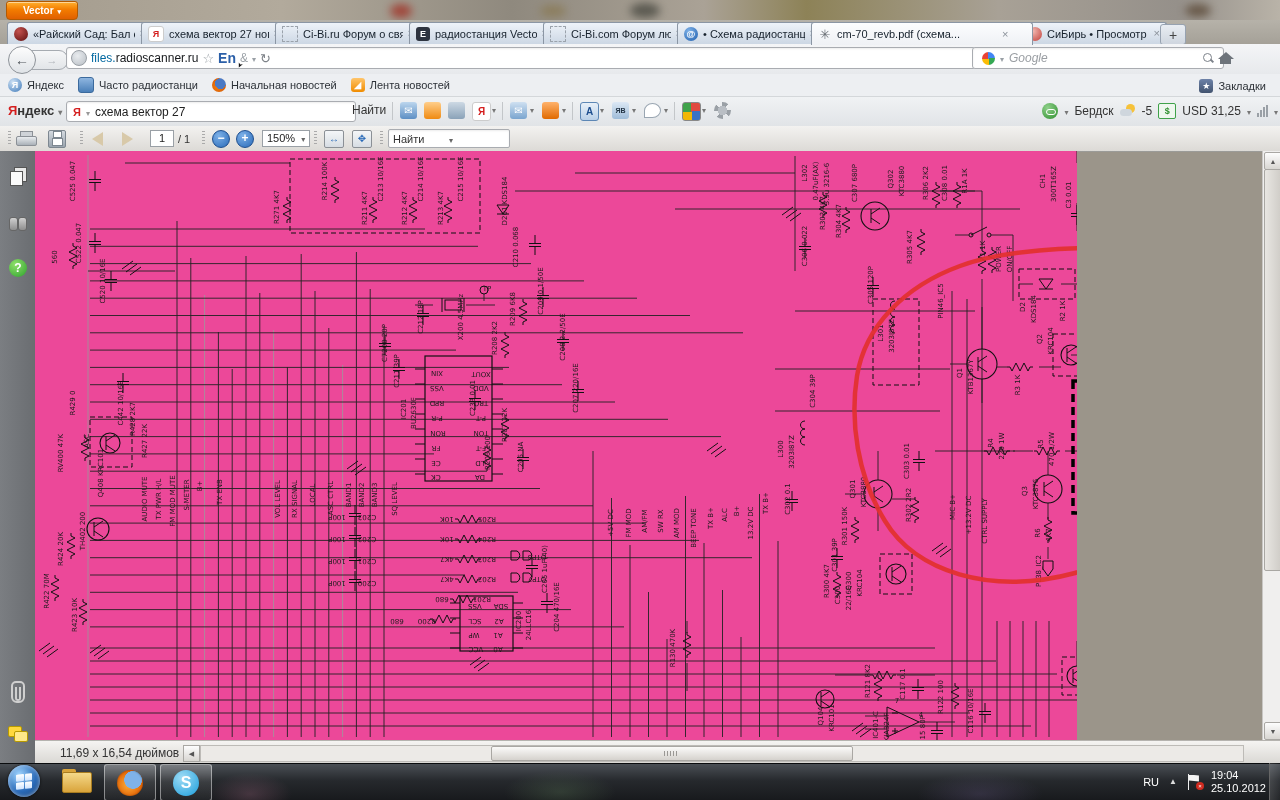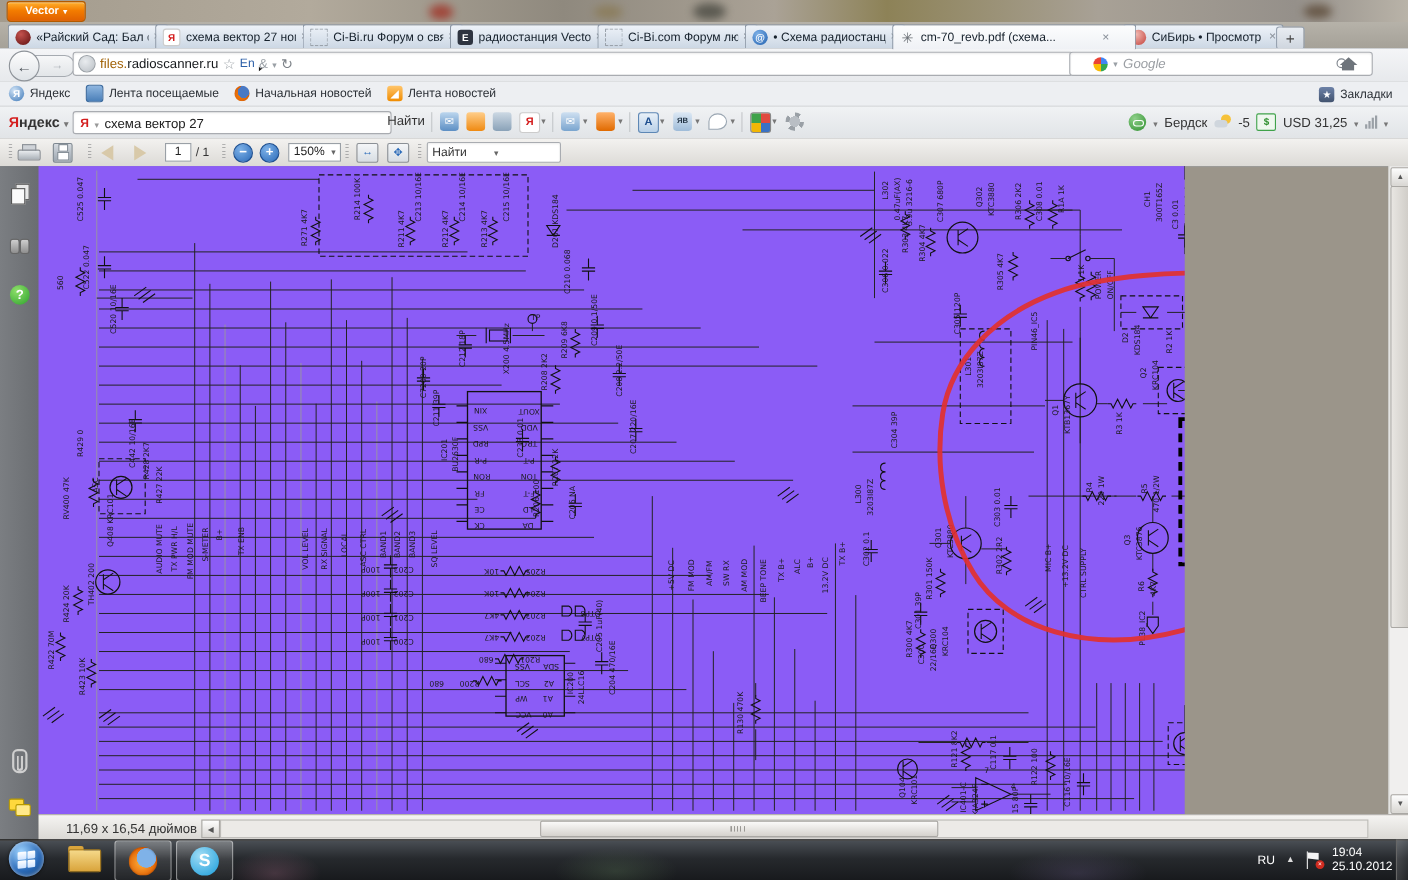--- a/index.html
+++ b/index.html
@@ -39,27 +39,27 @@
   
   #navbar{left:0;top:44px;width:1280px;height:30px;background:linear-gradient(#f4f5f7,#e7e9ec);border-bottom:1px solid #cfd2d6}
   #backbtn{left:8px;top:46px;width:26px;height:26px;border-radius:50%;border:1px solid #8e9399;
     background:linear-gradient(#fdfdfd,#dfe3e7);display:flex;align-items:center;justify-content:center;color:#4c5258;font-size:14px;z-index:2}
   #fwdbtn{left:30px;top:50px;width:30px;height:18px;border-radius:0 9px 9px 0;border:1px solid #a6abb1;
     background:linear-gradient(#f6f7f8,#e2e5e8);display:flex;align-items:center;justify-content:center;color:#b0b5ba;font-size:11px;padding-left:6px}
   .field{background:#fff;border:1px solid #a9acb1;border-radius:3px;display:flex;align-items:center;box-shadow:inset 0 1px 2px rgba(0,0,0,.08)}
   #urlbar{left:66px;top:47px;width:900px;height:20px;padding:0 4px;gap:4px;font-size:12px}
   #urlbar .globe{width:14px;height:14px;border-radius:50%;border:1px solid #9aa0a6;
      background:radial-gradient(circle at 40% 35%,#e9ecef,#b9bfc5);flex:0 0 14px;position:relative}
-  .urlsub{color:#a16207}.urldom{color:#16191c}.urlpath{color:#8a8f95;flex:1;white-space:nowrap;overflow:hidden}
+  .urlsub{color:#0369a1}.urldom{color:#16191c}.urlpath{color:#8a8f95;flex:1;white-space:nowrap;overflow:hidden}
   .star::before{content:"☆";color:#9aa0a6;font-size:13px}
-  #langbadge{color:#2b5fa8;font-weight:normal;font-size:11px;position:relative}
+  #langbadge{color:#2b5fa8;font-weight:bold;font-size:14px;position:relative}
   #langbadge::after{content:"➤";position:absolute;right:-7px;bottom:-3px;font-size:6px;color:#111;transform:rotate(115deg)}
   .amp::before{content:"&";color:#9aa0a6;font-size:12px}
   .reload::before{content:"↻";color:#7d8288;font-size:13px}
-  #searchbar{left:972px;top:47px;width:232px;height:20px;padding:0 21px;gap:5px}
+  #searchbar{left:972px;top:47px;width:232px;height:20px;padding:0 9px;gap:5px}
   .glogo{width:13px;height:13px;border-radius:50%;background:conic-gradient(#4285f4 0 25%,#34a853 0 50%,#fbbc05 0 75%,#ea4335 0);flex:0 0 13px}
   .ph{color:#9a9ea3;font-style:italic;font-size:12px;flex:1}
   .mag{width:12px;height:12px;position:relative}
   .mag::before{content:"";position:absolute;left:1px;top:1px;width:7px;height:7px;border:1.6px solid #7c828a;border-radius:50%}
   .mag::after{content:"";position:absolute;left:8px;top:8px;width:4px;height:1.8px;background:#7c828a;transform:rotate(45deg)}
   #homebtn{left:1214px;top:47px;width:24px;height:22px;display:flex;align-items:center;justify-content:center}
   .house{width:15px;height:13px;position:relative}
   .house::before{content:"";position:absolute;left:1px;top:6px;width:11px;height:6px;background:#6e747b}
   .house::after{content:"";position:absolute;left:-1px;top:0;border-left:8px solid transparent;border-right:8px solid transparent;border-bottom:7px solid #6e747b}
   
@@ -86,21 +86,21 @@
   .yi-user{background:linear-gradient(#ffce8a,#ef8a12)}
   .yi-disk{background:linear-gradient(#cdd9e4,#8aa2b8)}
   .yi-run{background:#fff;border:1px solid #ccc;color:#d41e1e;font-weight:bold}
   .yi-mail2{background:linear-gradient(#cfe0f1,#7aa5cf)}
   .yi-wallet{background:linear-gradient(#ffb26b,#e06a00)}
   .yi-tr{background:linear-gradient(#e8f0f8,#b9d0e8);border:1px solid #5d87b5;color:#1d4e8f;font-weight:bold}
   .yi-kbd{background:linear-gradient(#dce8f4,#9fbcd9);color:#234;font-size:7px;font-weight:bold}
   .yi-bub{background:#fff;border:1px solid #9aa6b2;border-radius:50% 50% 50% 0;width:15px;height:13px}
   .yi-grid{background:conic-gradient(#e04a3f 0 25%,#3a72c4 0 50%,#f2b705 0 75%,#3fa24a 0);border:1px solid #888}
   .yi-gear{background:radial-gradient(circle,#b9bec4 0 40%,transparent 41%),conic-gradient(#9aa0a6 0 12%,transparent 0 25%,#9aa0a6 0 37%,transparent 0 50%,#9aa0a6 0 62%,transparent 0 75%,#9aa0a6 0 87%,transparent 0);border-radius:50%}
-  #yright{position:absolute;right:18px;top:101px;height:20px;display:flex;align-items:center;gap:6px;font-size:12px;color:#333}
+  #yright{position:absolute;right:2px;top:101px;height:20px;display:flex;align-items:center;gap:6px;font-size:12px;color:#333}
   .keyico{width:16px;height:16px;border-radius:50%;background:radial-gradient(circle at 35% 30%,#8fd08a,#2e8f2e);position:relative}
   .keyico::before{content:"";position:absolute;left:4px;top:6px;width:8px;height:4px;border:1.5px solid #fff;border-radius:3px}
   .wx{width:16px;height:14px;position:relative}
   .wx::before{content:"";position:absolute;left:6px;top:0;width:9px;height:9px;border-radius:50%;background:#f6c23a}
   .wx::after{content:"";position:absolute;left:0;top:5px;width:12px;height:7px;border-radius:5px;background:#cfd6dd}
   .usdico{width:16px;height:14px;border:1px solid #3fa24a;border-radius:2px;background:#eef7ee;color:#2e8f2e;font-size:9px;font-weight:bold;display:flex;align-items:center;justify-content:center}
   .sig{display:flex;align-items:flex-end;gap:1px;height:12px}
   .sig i{width:2px;background:#9aa0a6;display:block}
   
   #pdfbar{left:0;top:126px;width:1280px;height:25px;background:linear-gradient(#f3f2f0,#dcdad6);border-bottom:1px solid #9b9b98}
@@ -130,21 +130,21 @@
   .ic-pages::after{content:"";position:absolute;left:0;top:4px;width:11px;height:13px;background:#fafafa;border:1px solid #555}
   .ic-bino{position:relative;width:18px;height:14px}
   .ic-bino::before,.ic-bino::after{content:"";position:absolute;top:2px;width:7px;height:12px;background:linear-gradient(#cfcfcf,#8e8e8e);border-radius:3px;border:1px solid #666}
   .ic-bino::before{left:0}.ic-bino::after{right:0}
   .ic-help{width:18px;height:18px;border-radius:50%;background:radial-gradient(circle at 35% 30%,#8fe06a,#2da12d);color:#fff;font-weight:bold;font-size:12px;display:flex;align-items:center;justify-content:center}
   .ic-clip{width:10px;height:18px;border:2px solid #cfcfcf;border-radius:5px 5px 6px 6px;position:relative}
   .ic-clip::before{content:"";position:absolute;left:2px;top:4px;width:2px;height:12px;border:2px solid #cfcfcf;border-top:none;border-radius:0 0 3px 3px}
   .ic-bubbles{position:relative;width:20px;height:16px}
   .ic-bubbles::before{content:"";position:absolute;left:0;top:0;width:12px;height:9px;background:#ffd83d;border:1px solid #b89a00;border-radius:2px}
   .ic-bubbles::after{content:"";position:absolute;left:6px;top:5px;width:12px;height:9px;background:#ffe98a;border:1px solid #b89a00;border-radius:2px}
-  #canvas{left:35px;top:151px;width:1042px;height:589px;background:#8b5cf6;overflow:hidden}
+  #canvas{left:35px;top:151px;width:1042px;height:589px;background:#ec4899;overflow:hidden}
   #schem{width:1227px;height:589px;font-family:"DejaVu Sans",sans-serif}
   
   #vsb{left:1262px;top:151px;width:18px;height:589px;background:#f0efee;border-left:1px solid #c8c6c3}
   .sbbtn{position:absolute;left:1px;width:16px;height:16px;background:linear-gradient(#fdfdfd,#d8d6d2);border:1px solid #a9a7a3;border-radius:2px;
      display:flex;align-items:center;justify-content:center;font-size:7px;color:#555}
   #vthumb{position:absolute;left:1px;top:18px;width:16px;height:400px;background:linear-gradient(90deg,#e8e6e2,#cfccc7);border:1px solid #a9a7a3;border-radius:2px}
   
   #statusbar{left:35px;top:740px;width:1245px;height:23px;background:linear-gradient(#f5f4f2,#d9d7d3);border-top:1px solid #b5b3af;display:flex;align-items:center}
   #statustext{margin-left:25px;font-size:12px;color:#333}
   #hsb-left{position:absolute;left:148px;top:4px;width:15px;height:15px;background:linear-gradient(#fdfdfd,#d8d6d2);border:1px solid #a9a7a3;font-size:7px;color:#555;display:flex;align-items:center;justify-content:center}
@@ -262,21 +262,21 @@
     <span class="house"></span>
   </div>
 
 <div id="bmbar" class="abs">
   <span class="bmitem it">
     <span class="bmi bmi-ya">Я</span>
     <span>Яндекс</span>
   </span>
   <span class="bmitem it">
     <span class="bmi bmi-folder"></span>
-    <span>Лента посещаемые</span>
+    <span>Часто радиостанци</span>
   </span>
   <span class="bmitem it">
     <span class="bmi bmi-fx"></span>
     <span>Начальная новостей</span>
   </span>
   <span class="bmitem it">
     <span class="bmi bmi-rss">◢</span>
     <span>Лента новостей</span>
   </span>
   <span id="bmright" class="bmitem it">

